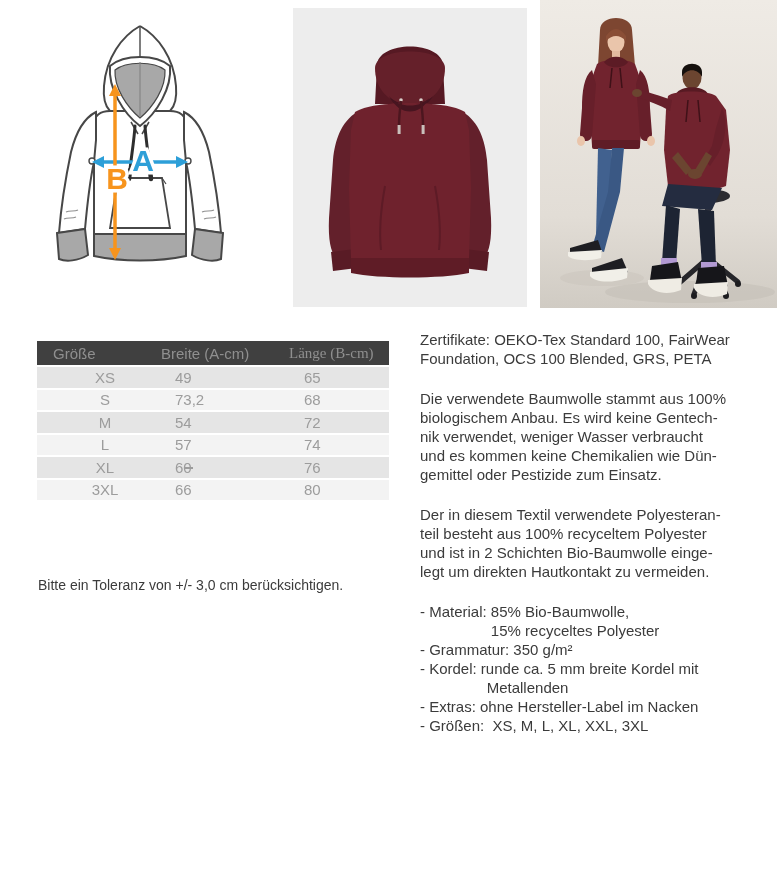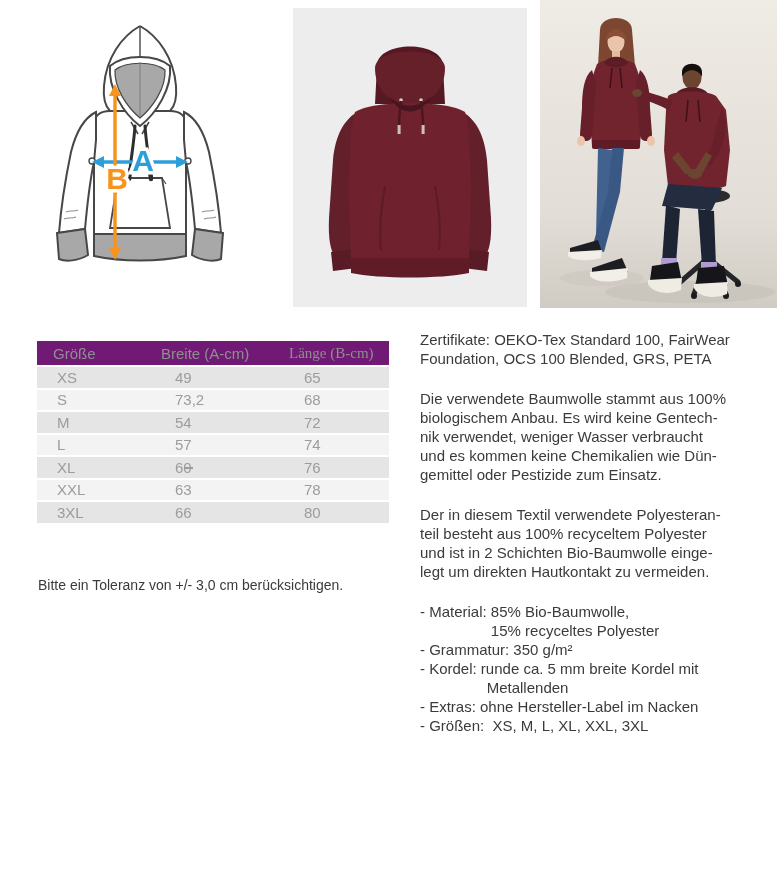--- a/index.html
+++ b/index.html
@@ -14,31 +14,31 @@
   .fig-product { left:293px; top:8px;  width:234px; height:299px; }
   .fig-models  { left:540px; top:0;    width:237px; height:308px; }
 
   
   .size-table {
     position:absolute; left:37px; top:339px; width:336px;
     border-collapse:separate; border-spacing:0 2px;
     font-size:15px; table-layout:fixed;
   }
   .size-table th {
-    background:#701a75; color:#8f8f8f; font-weight:400;
+    background:#404040; color:#8f8f8f; font-weight:400;
     height:24px; text-align:left; padding:0;
   }
   .size-table td { color:#9c9c9c; height:20.5px; padding:0; }
   .size-table tbody tr:nth-child(odd)  td { background:#e5e5e5; }
   .size-table tbody tr:nth-child(even) td { background:#f3f3f3; }
   .size-table .c1 { width:108px; }
   .size-table .c2 { width:128px; }
   .size-table .c3 { width:100px; }
   .size-table th.c1 { padding-left:16px; }
-  .size-table td.c1 { padding-left:20px; }
+  .size-table td.c1 { padding-left:12px;text-align:center; }
   .size-table th.c2 { padding-left:0; }
   .size-table td.c2 { padding-left:14px; }
   .size-table th.c3 { padding-left:0;font-family:Liberation Serif, serif; }
   .size-table td.c3 { padding-left:15px; }
   
   td.strike-zero { position:relative; }
   td.strike-zero::after {
     content:""; position:absolute; left:23px; top:10px;
     width:9px; height:1.5px; background:#9c9c9c;
   }
@@ -259,25 +259,20 @@
       </tr>
       <tr>
         <td class="c1">L</td>
         <td class="c2">57</td>
         <td class="c3">74</td>
       </tr>
       <tr>
         <td class="c1">XL</td>
         <td class="c2 strike-zero">60</td>
         <td class="c3">76</td>
-      </tr>
-      <tr>
-        <td class="c1">XXL</td>
-        <td class="c2">63</td>
-        <td class="c3">78</td>
       </tr>
       <tr>
         <td class="c1">3XL</td>
         <td class="c2">66</td>
         <td class="c3">80</td>
       </tr>
     </tbody>
   </table>
 
   <div class="tolerance">Bitte ein Toleranz von +/- 3,0 cm berücksichtigen.</div>

